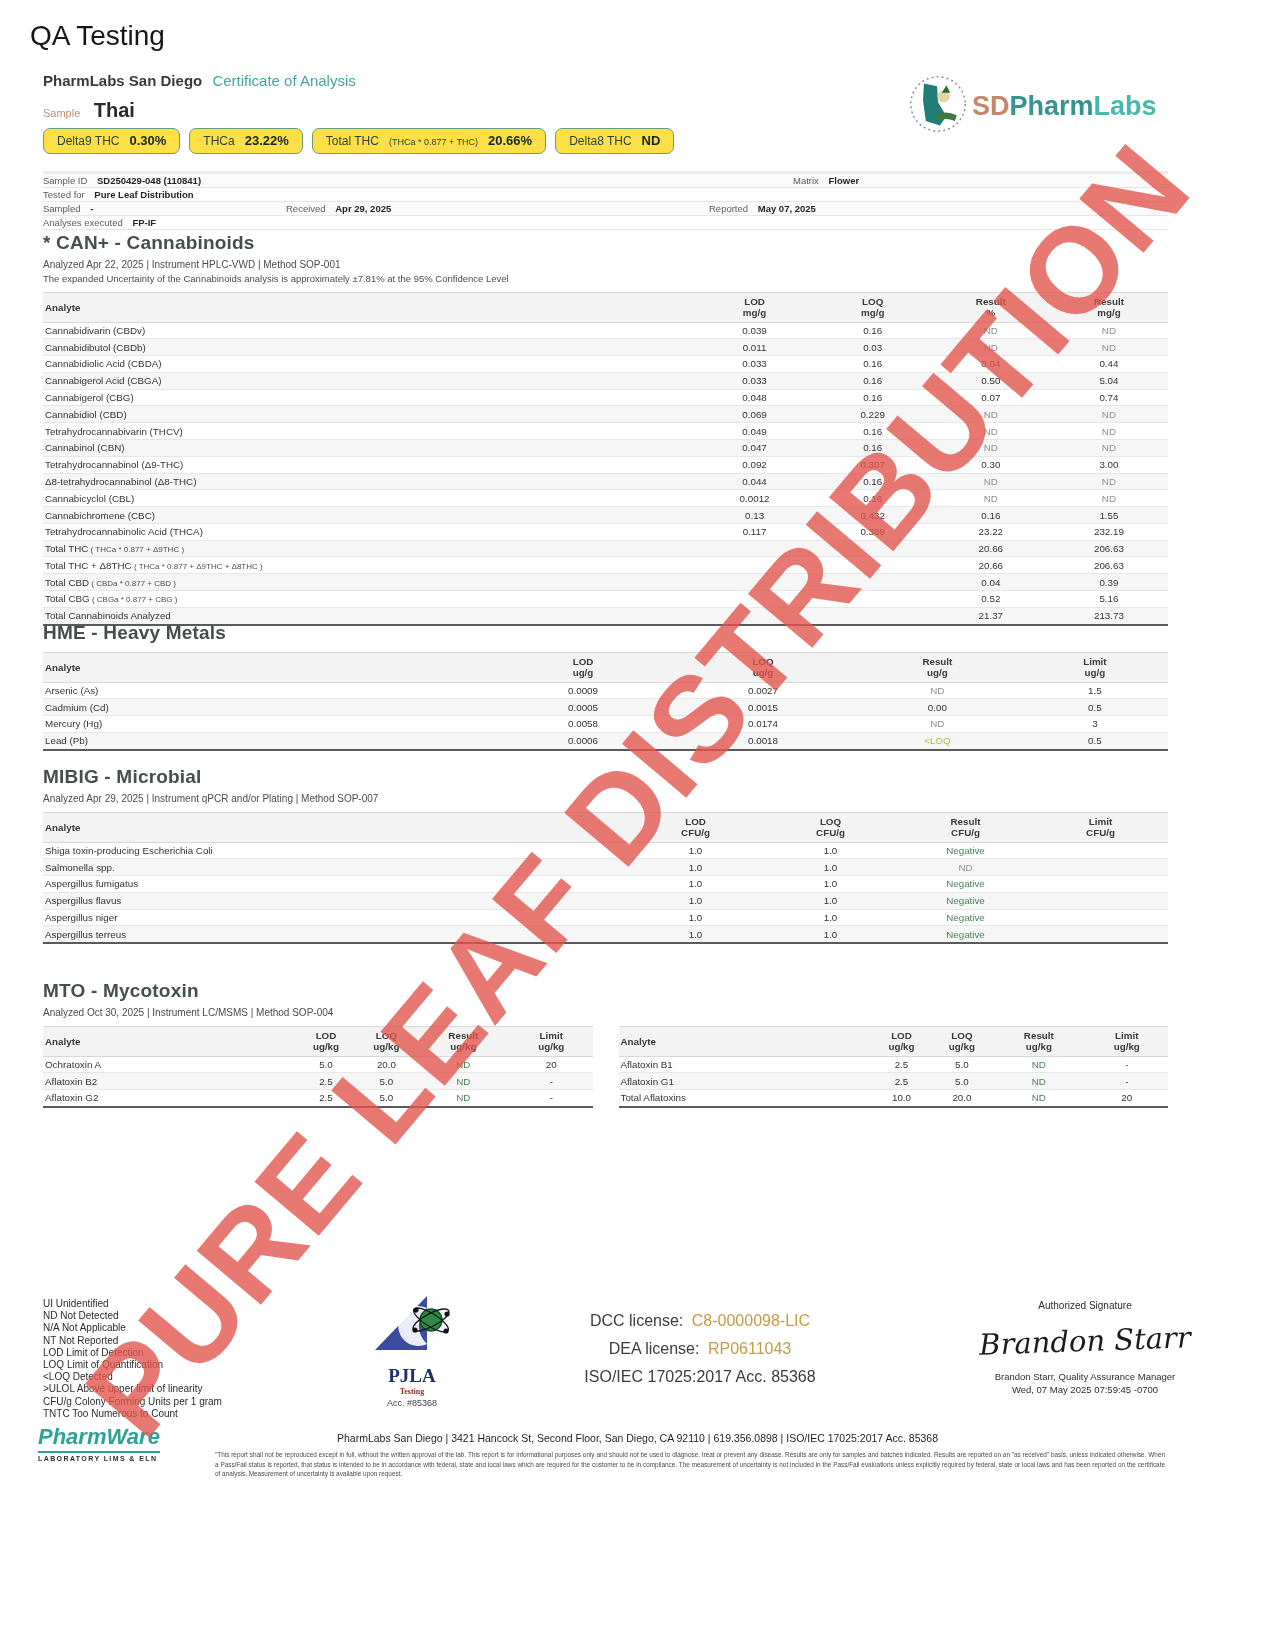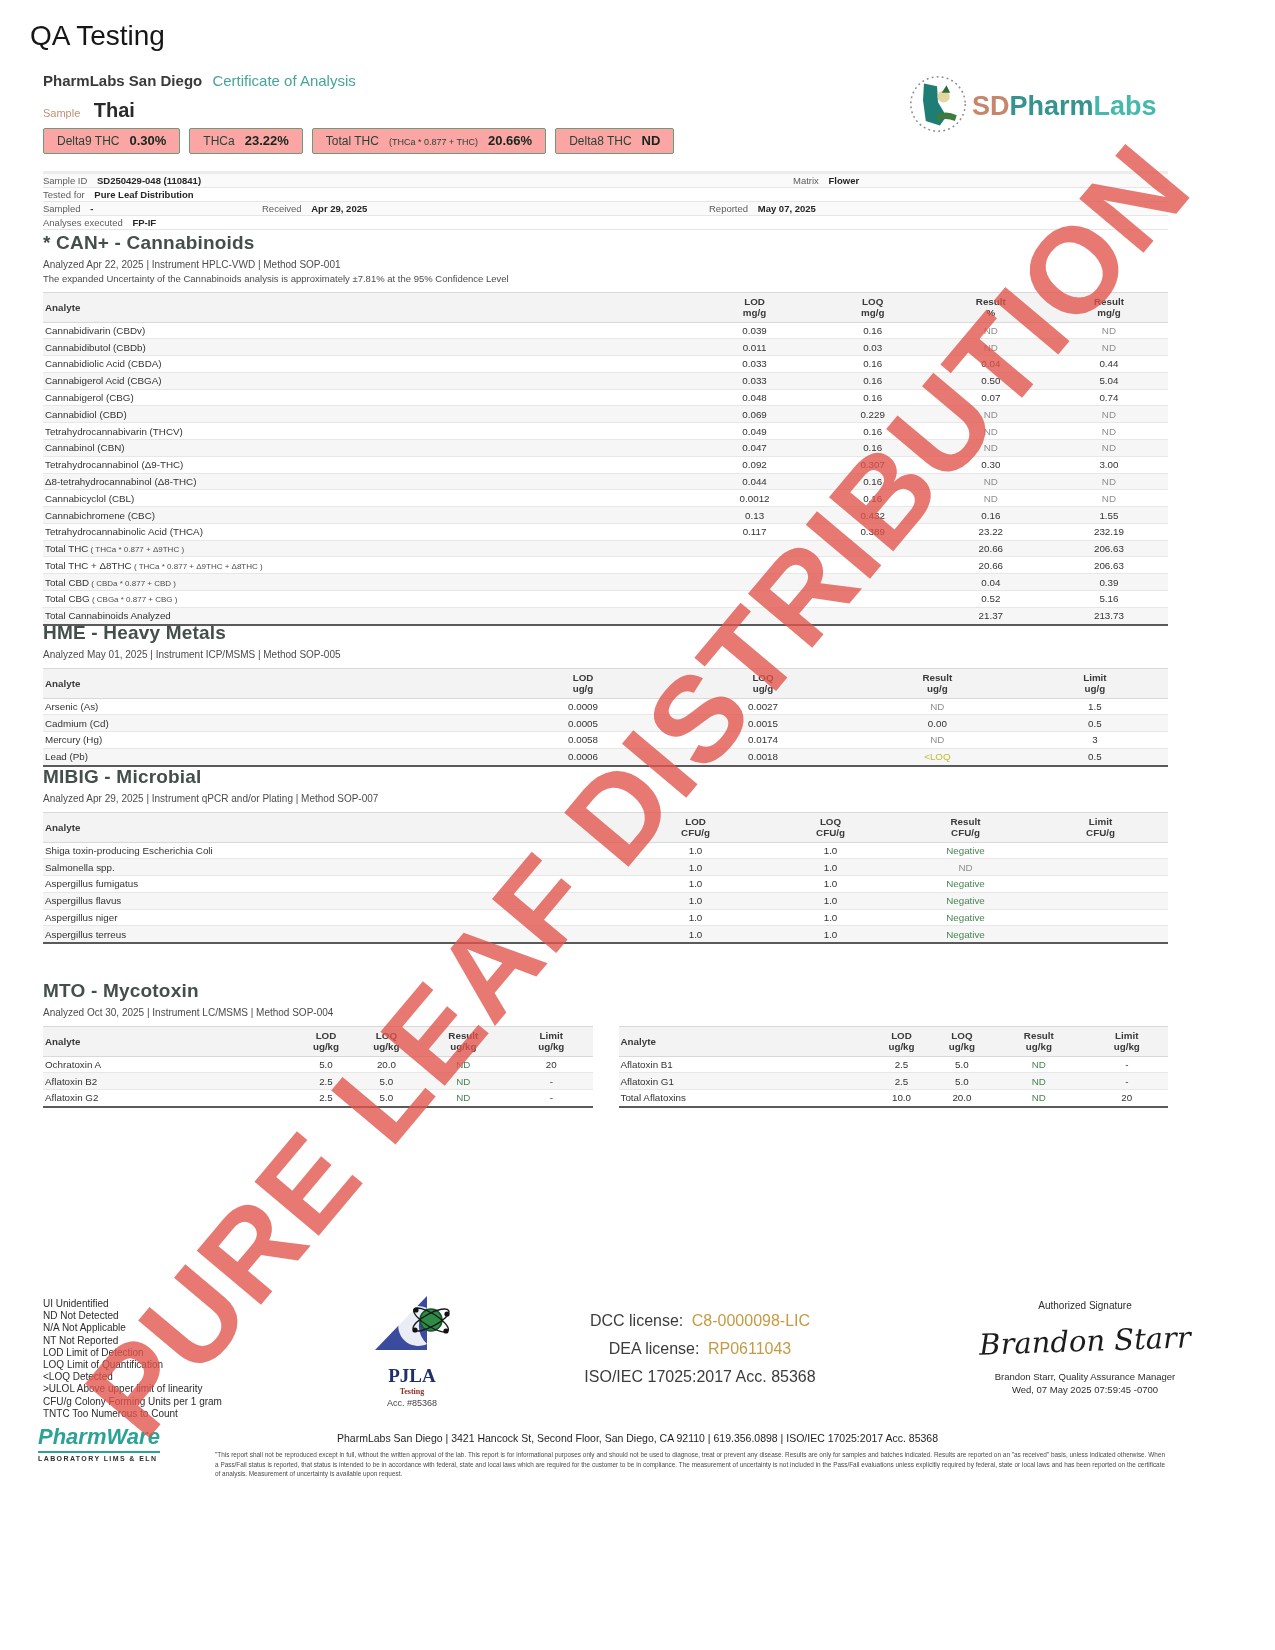--- a/index.html
+++ b/index.html
@@ -18,32 +18,32 @@
   .samplerow{position:absolute;top:99px;left:43px;}
   .slabel{font-size:11px;color:#c08f72;margin-right:9px;}
   .sname{font-size:20px;font-weight:700;color:#2a2a2a;}
   .logo{position:absolute;top:74px;left:908px;display:flex;align-items:center;gap:4px;}
   .logotext{font-size:27px;font-weight:600;}
   .lsd{color:#c5866b;font-weight:700;}
   .lph{color:#35948d;}
   .lla{color:#46b9ad;}
   
   .badges{position:absolute;top:128px;left:43px;display:flex;gap:9px;}
-  .badge{display:flex;align-items:baseline;gap:10px;border:1.6px solid #669e7b;background:#fca5a5;
-        border-radius:2px;padding:4px 13px 5px;}
+  .badge{display:flex;align-items:baseline;gap:10px;border:1.6px solid #669e7b;background:#fde047;
+        border-radius:7px;padding:4px 13px 5px;}
   .bl{font-size:12px;color:#274534;}
   .bf{font-size:9px;color:#274534;}
   .bv{font-size:13px;font-weight:700;color:#14271c;}
   
   .info{position:absolute;top:171px;left:43px;width:1125px;border-top:3px solid #ececec;font-size:9.5px;}
   .irow{position:relative;height:13px;line-height:13px;border-bottom:1px solid #e6e6e6;}
   .irow:nth-child(odd){background:#fafafa;}
   .il{color:#5c5c5c;}
   .iv{color:#252525;font-weight:600;margin-left:7px;}
-  .pos-received{position:absolute;left:219px;}
+  .pos-received{position:absolute;left:243px;}
   .pos-reported{position:absolute;left:666px;}
   .pos-matrix{position:absolute;left:750px;}
   
   .section{position:absolute;left:43px;width:1125px;}
   .sec-can{top:232px;}
   .sec-hme{top:622px;}
   .sec-mibig{top:766px;}
   .sec-mto{top:980px;}
   .section-title{font-size:19px;color:#444f4c;font-weight:600;letter-spacing:.2px;}
   .section-meta{font-size:10px;color:#4c4c4c;margin-top:5px;}
@@ -340,21 +340,20 @@
             <td></td>
             <td>21.37</td>
             <td>213.73</td>
           </tr>
         </tbody>
       </table>
   </div>
 
   <div class="section sec-hme">
     <div class="section-title">HME - Heavy Metals</div>
-    <div class="section-meta">Analyzed May 01, 2025  | Instrument ICP/MSMS | Method SOP-005</div>
     <table class="hme-t">
       <colgroup>
           <col>
           <col>
           <col>
           <col>
           <col>
         </colgroup>
     <thead>
           <tr>

